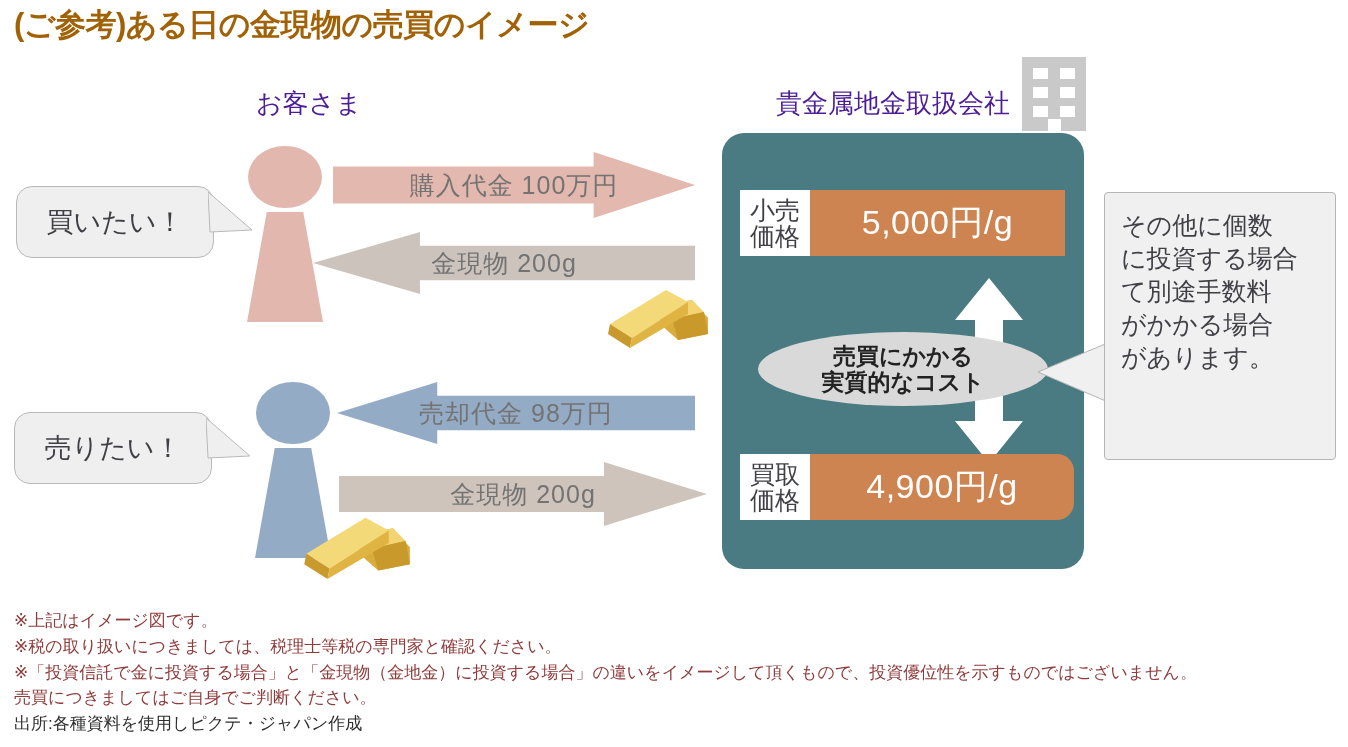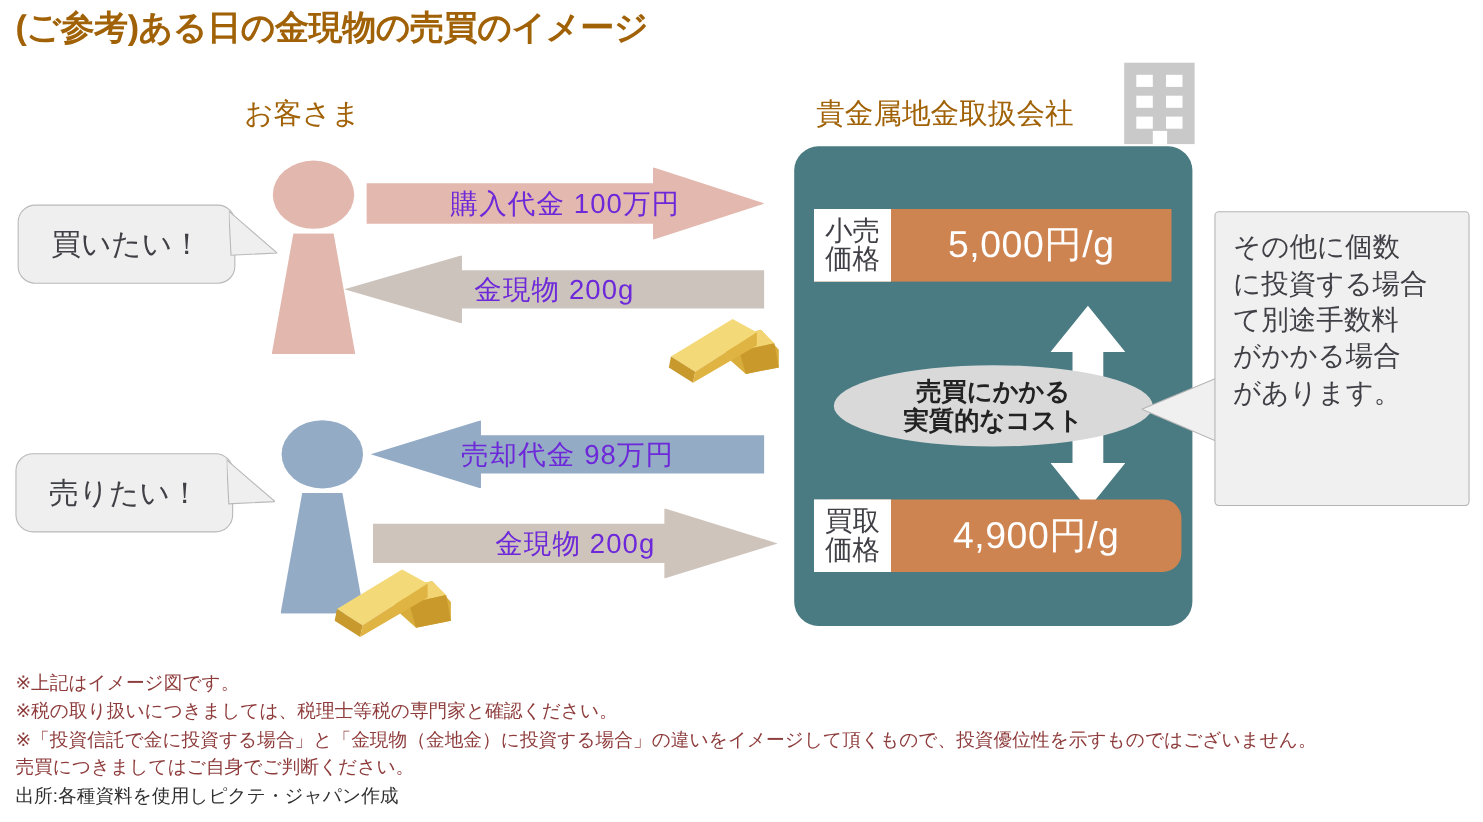--- a/index.html
+++ b/index.html
@@ -18,21 +18,21 @@
   #title{
     left:14px;top:4px;
     font-size:31px;font-weight:bold;
     color:#a16207;
     letter-spacing:-0.5px;
     white-space:nowrap;
   }
 
   
   .head-label{
-    font-size:26px;color:#a16207;white-space:nowrap;
+    font-size:26px;color:#4c1d95;white-space:nowrap;margin-left:34px;
   }
 
   
   .person{width:90px;height:180px;}
   .person .head{
     position:absolute;left:50%;transform:translateX(-50%);
     top:0;width:74px;height:62px;border-radius:50%;
   }
   .person .body{
     position:absolute;left:50%;transform:translateX(-50%);
@@ -47,21 +47,21 @@
     background:#efefef;border:1px solid #b9b9b9;border-radius:16px;
     display:flex;align-items:center;justify-content:center;
     font-size:27px;color:#3f3f46;white-space:nowrap;
   }
 
   
   .arrow{position:absolute;}
   .arrow .txt{
     position:absolute;inset:0;
     display:flex;align-items:center;justify-content:center;
-    font-size:25px;color:#6d28d9;white-space:nowrap;
+    font-size:25px;color:#737373;white-space:nowrap;
     letter-spacing:1px;
   }
   .ar-right{clip-path:polygon(0% 22%,72% 22%,72% 0%,100% 50%,72% 100%,72% 78%,0% 78%);}
   .ar-left{clip-path:polygon(100% 22%,28% 22%,28% 0%,0% 50%,28% 100%,28% 78%,100% 78%);}
 
   
   #company-panel{
     background:#4a7b82;border-radius:22px;
   }
   .price-row{

